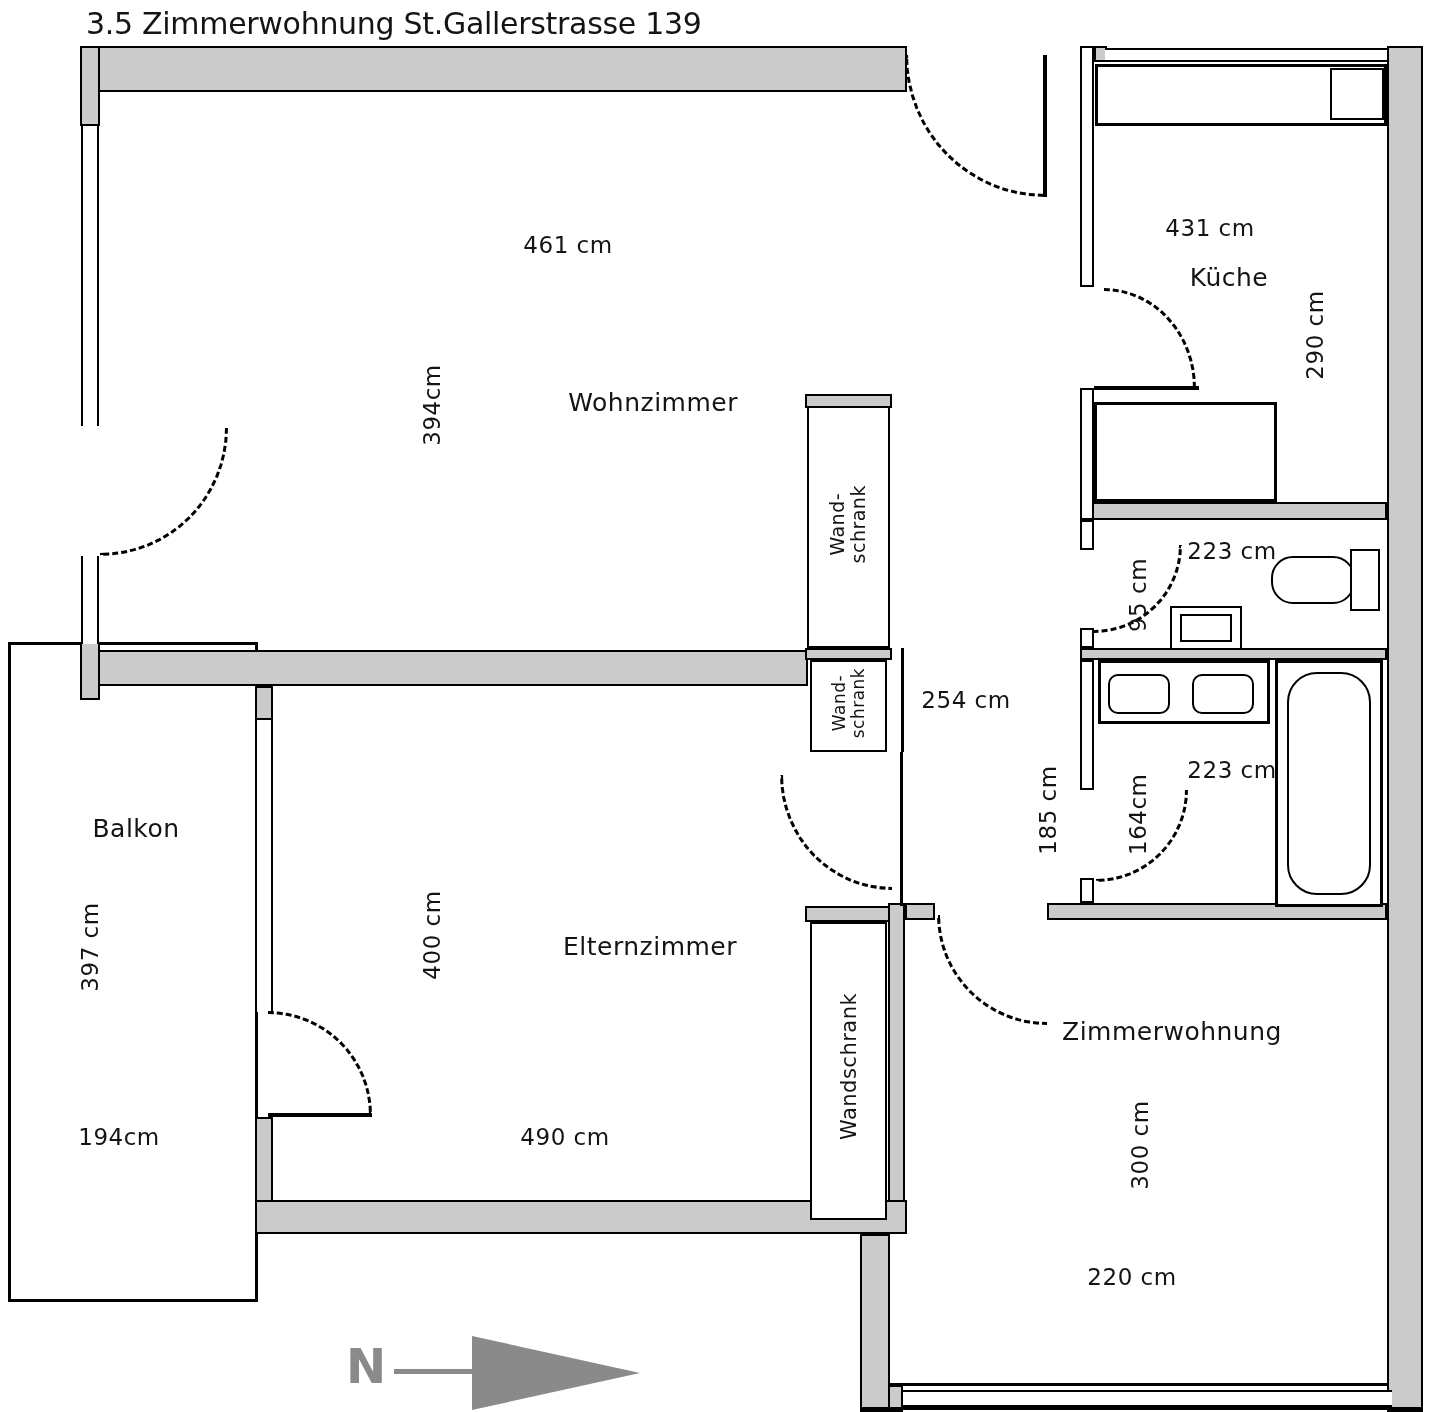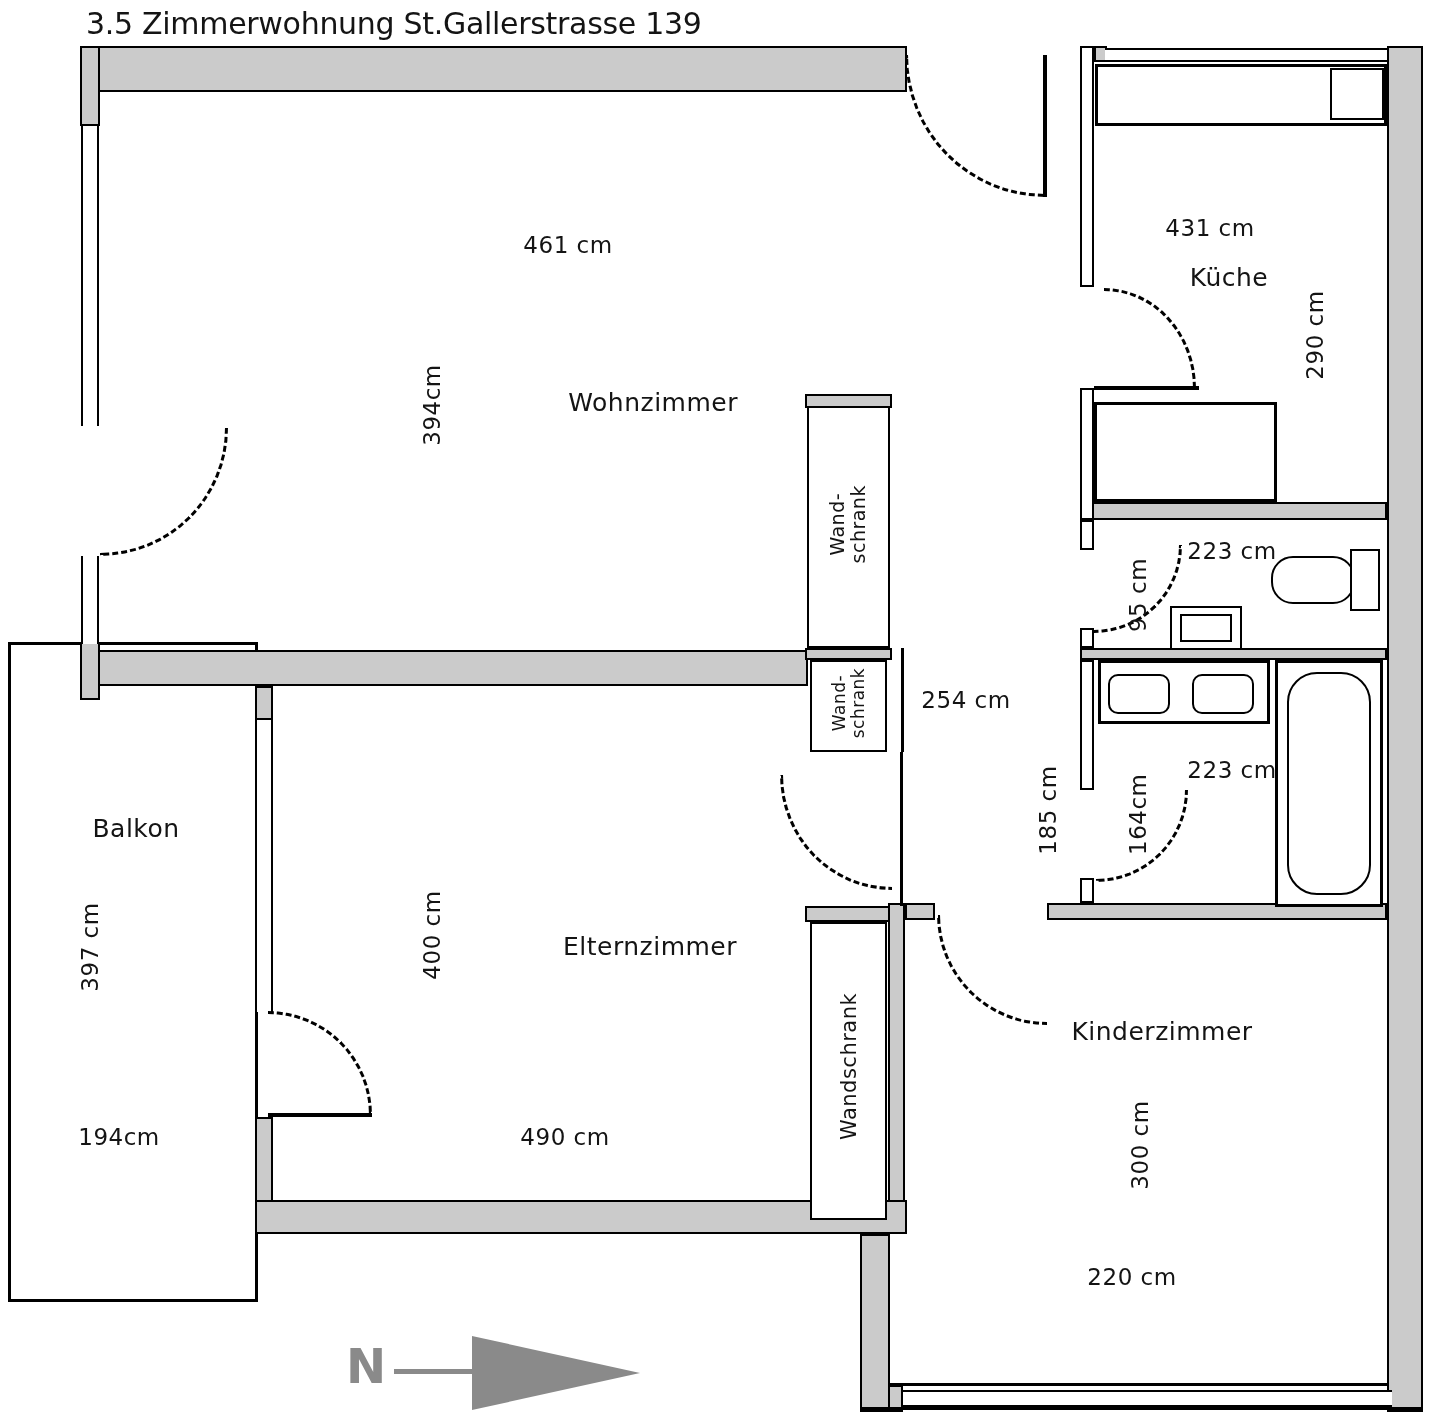--- a/index.html
+++ b/index.html
@@ -123,21 +123,21 @@
   <div class="lbl vlbl" style="left:1098px;top:802px;width:80px;">164cm</div>
 
   <div class="lbl room" style="left:76px;top:814px;width:120px;">Balkon</div>
   <div class="lbl vlbl" style="left:45px;top:934px;width:90px;">397 cm</div>
   <div class="lbl" style="left:59px;top:1124px;width:120px;">194cm</div>
 
   <div class="lbl vlbl" style="left:387px;top:922px;width:90px;">400 cm</div>
   <div class="lbl room" style="left:550px;top:932px;width:200px;">Elternzimmer</div>
   <div class="lbl" style="left:505px;top:1124px;width:120px;">490 cm</div>
 
-  <div class="lbl room" style="left:1062px;top:1017px;width:200px;">Kinderzimmer</div>
+  <div class="lbl room" style="left:1062px;top:1017px;width:200px;">Zimmerwohnung</div>
   <div class="lbl vlbl" style="left:1095px;top:1132px;width:90px;">300 cm</div>
   <div class="lbl" style="left:1072px;top:1264px;width:120px;">220 cm</div>
 
   <div class="lbl vlbl closet-lbl" style="left:788px;top:503px;width:120px;font-size:19px;">
     <span style="display:block;">Wand-</span>
     <span style="display:block;">schrank</span>
   </div>
   <div class="lbl vlbl closet-lbl" style="left:805px;top:684px;width:88px;font-size:17px;">
     <span style="display:block;">Wand-</span>
     <span style="display:block;">schrank</span>

